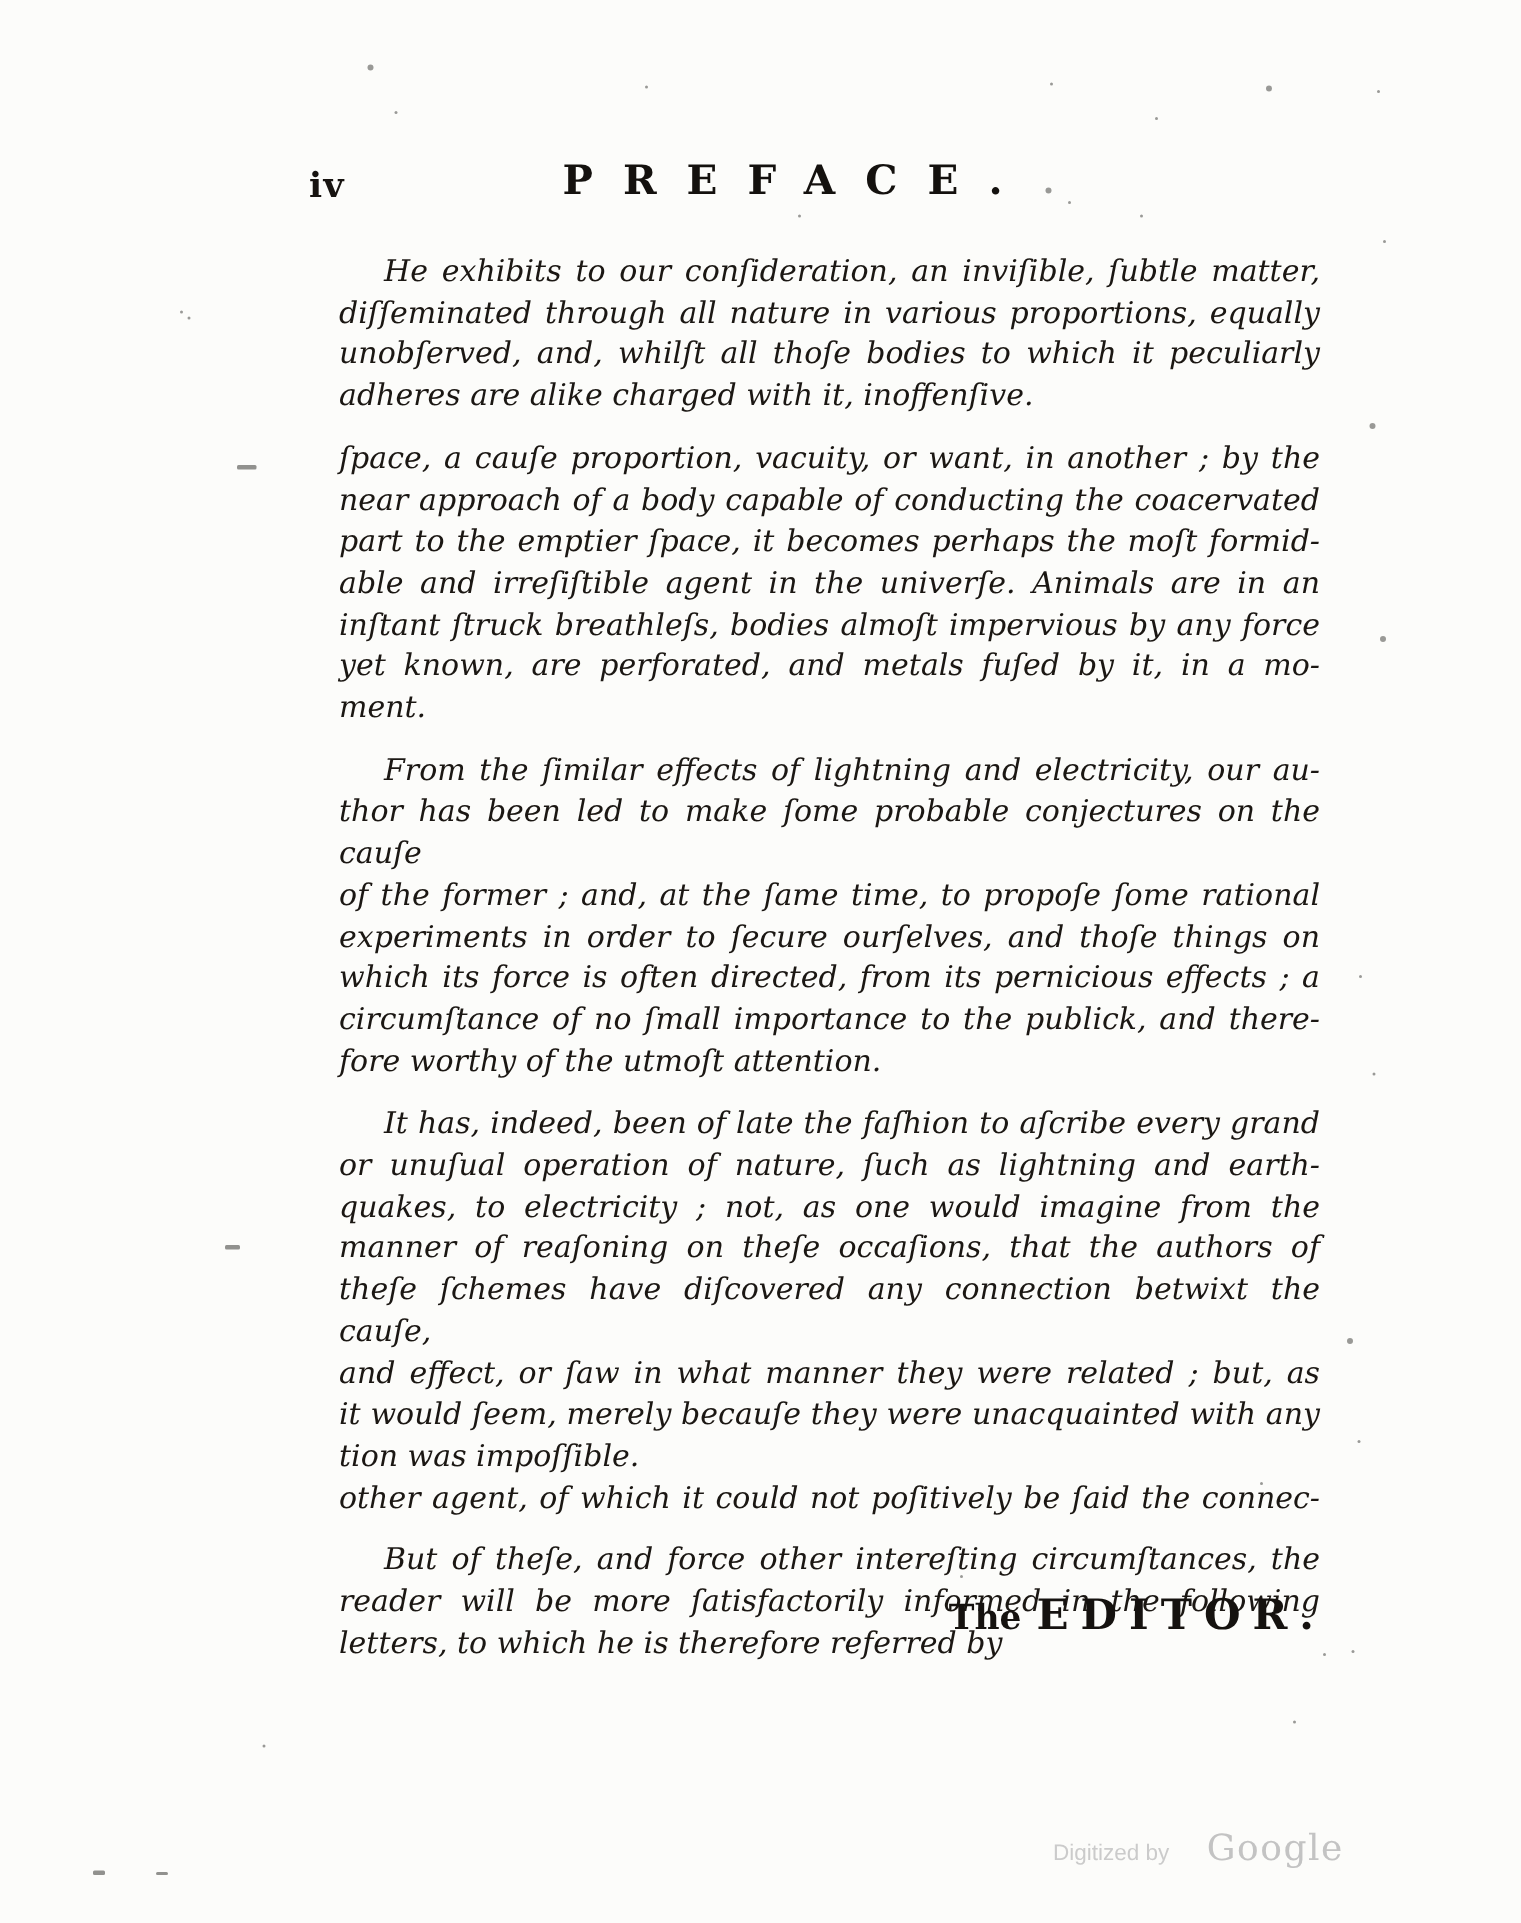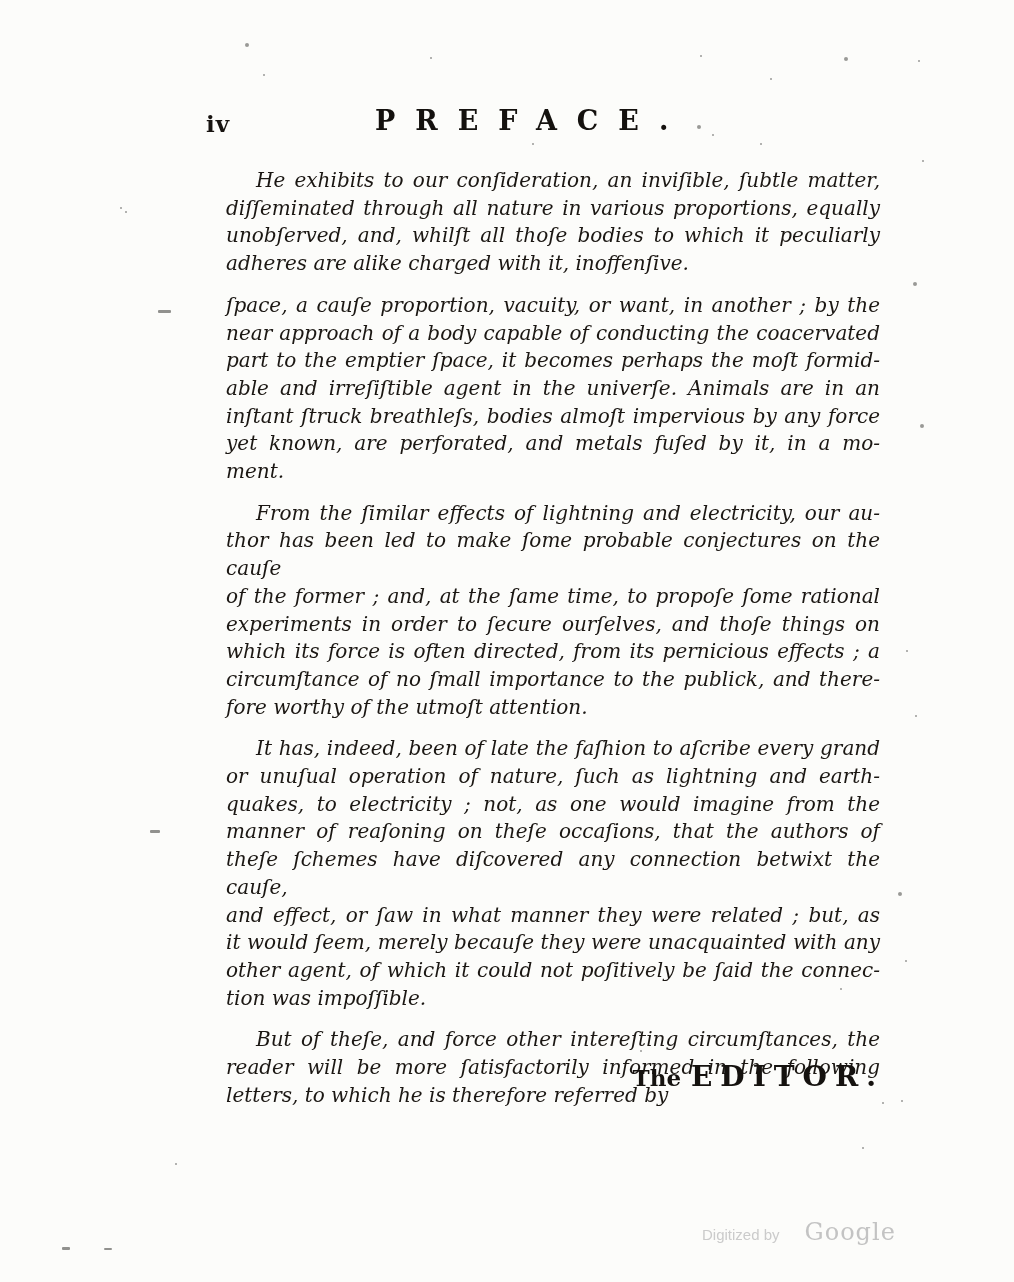--- a/index.html
+++ b/index.html
@@ -176,22 +176,22 @@
         <div class="line last">fore worthy of the utmoſt attention.</div>
       </div>
       <div class="para">
         <div class="line indent">It has, indeed, been of late the faſhion to aſcribe every grand</div>
         <div class="line">or unuſual operation of nature, ſuch as lightning and earth-</div>
         <div class="line">quakes, to electricity ; not, as one would imagine from the</div>
         <div class="line">manner of reaſoning on theſe occaſions, that the authors of</div>
         <div class="line">theſe ſchemes have diſcovered any connection betwixt the cauſe,</div>
         <div class="line">and effect, or ſaw in what manner they were related ; but, as</div>
         <div class="line">it would ſeem, merely becauſe they were unacquainted with any</div>
+        <div class="line last">tion was impoſſible.</div>
         <div class="line">other agent, of which it could not poſitively be ſaid the connec-</div>
-        <div class="line last">tion was impoſſible.</div>
       </div>
       <div class="para">
         <div class="line indent">But of theſe, and force other intereſting circumſtances, the</div>
         <div class="line">reader will be more ſatisfactorily informed in the following</div>
         <div class="line last">letters, to which he is therefore referred by</div>
       </div>
     </div>
 
   <div class="signature">
     <span class="sig-the">The</span><span class="sig-editor">EDITOR.</span>

